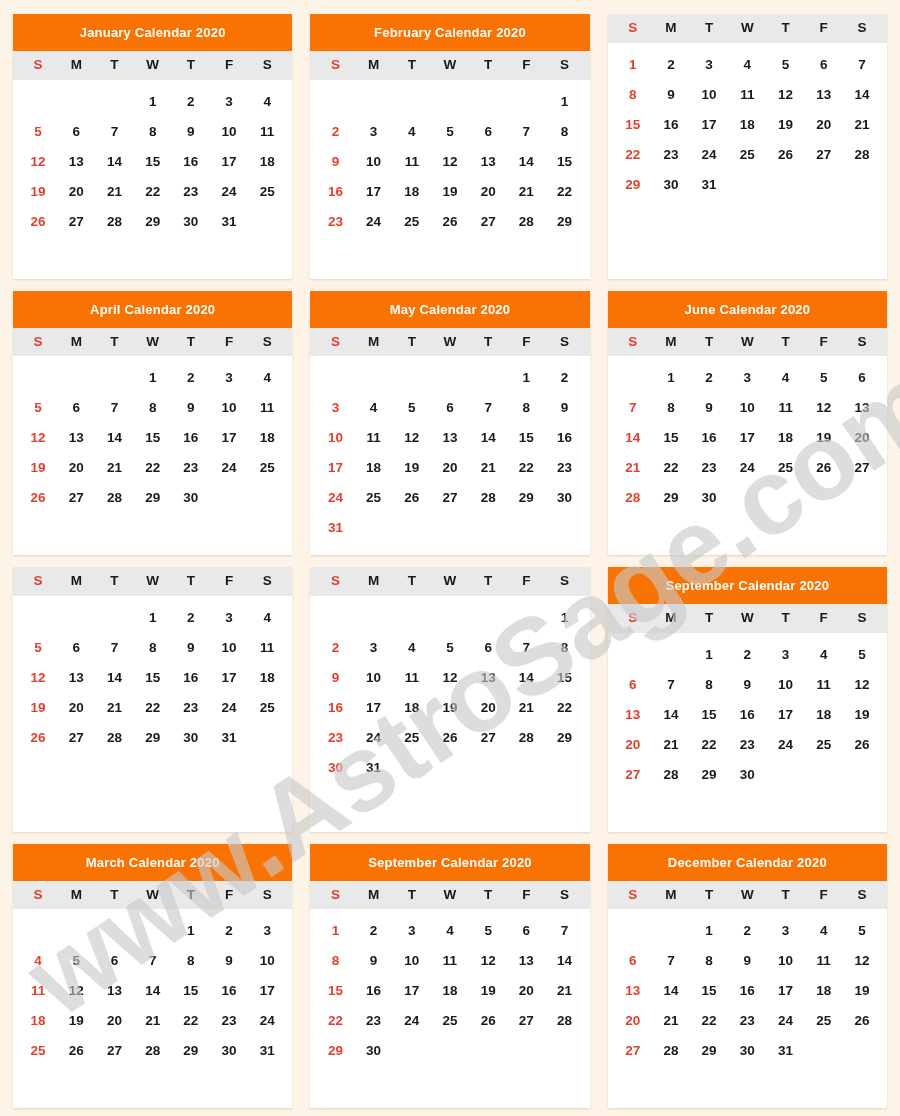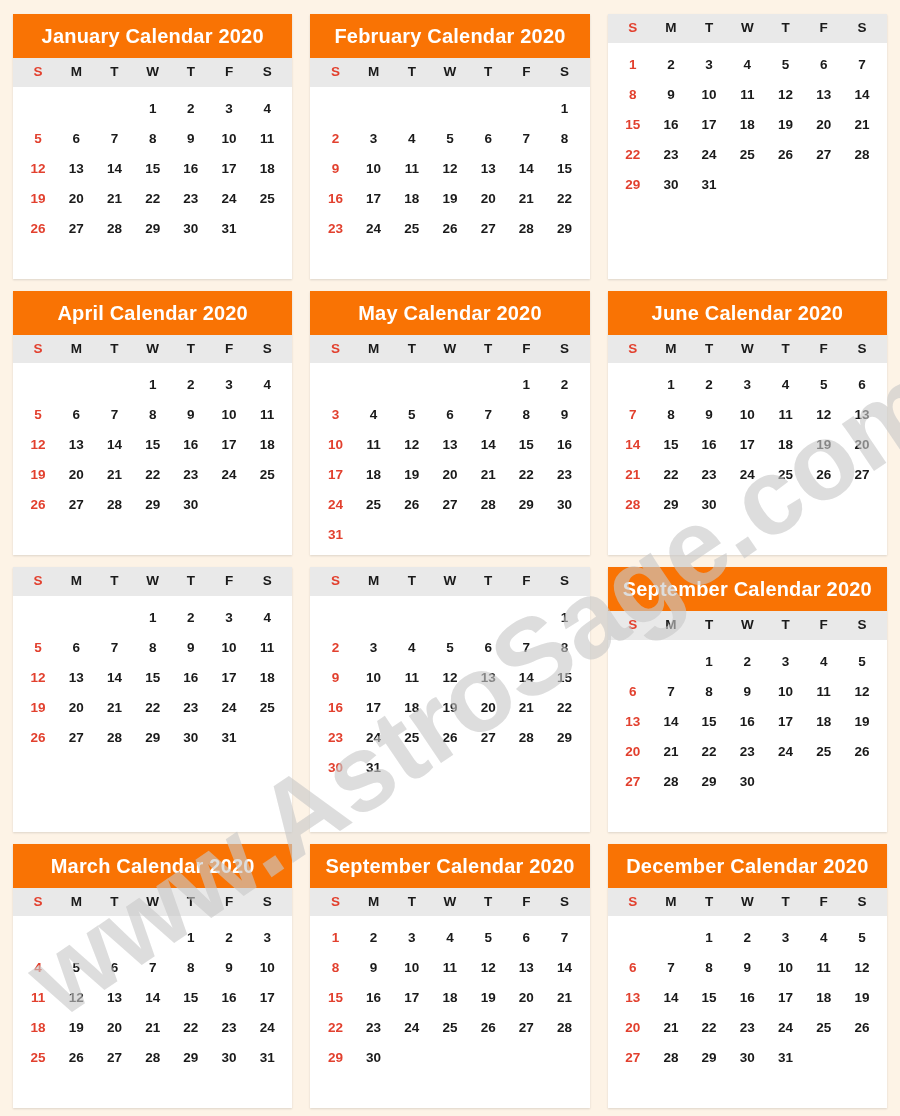--- a/index.html
+++ b/index.html
@@ -52,21 +52,21 @@
     background: #ffffff;
     box-shadow: 0 1px 2px rgba(0,0,0,0.13);
     display: flex;
     flex-direction: column;
     overflow: hidden;
   }
 
   .month-title {
     background: #f97304;
     color: #ffffff;
-    font-size: 20px;
+    font-size: 13px;
     font-weight: bold;
     text-align: center;
     line-height: 1;
     padding: 12px 4px 12px 4px;
     letter-spacing: 0.2px;
     white-space: nowrap;
   }
 
   .dow-row {
     background: #e9e9e9;

